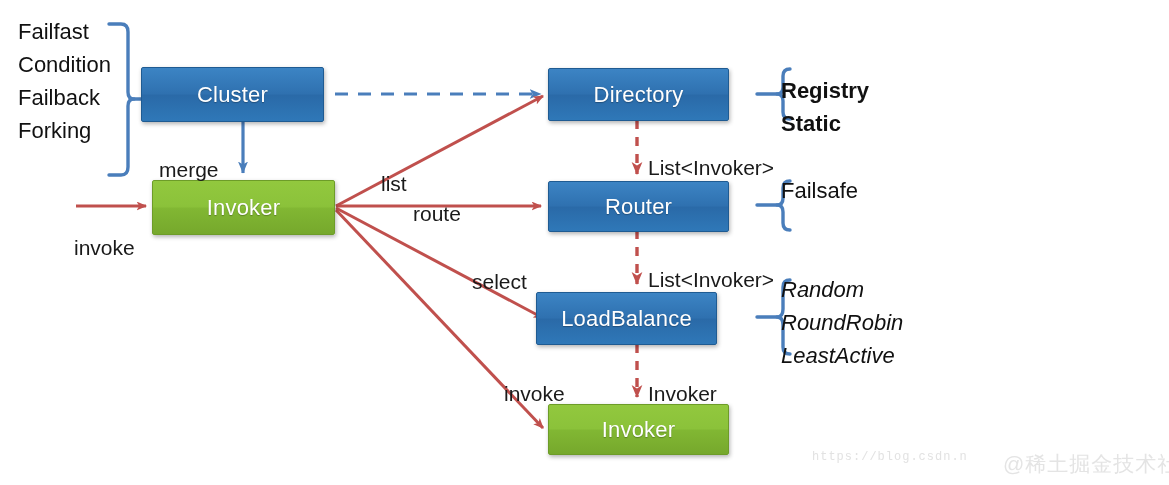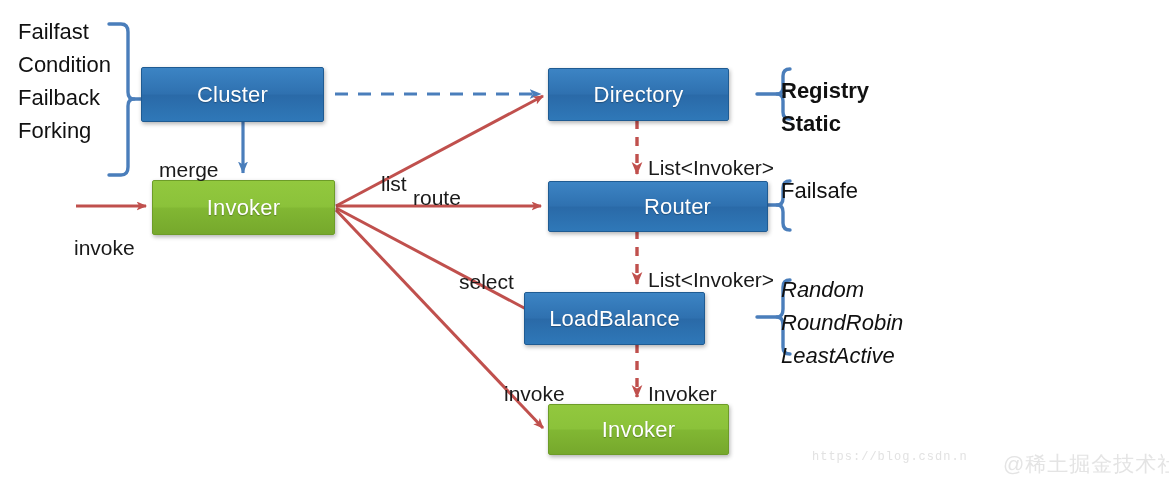--- a/index.html
+++ b/index.html
@@ -147,41 +147,41 @@
   </div>
 
   <div class="node green" style="left:152px; top:180px; width:181px; height:53px;">
     <span>Invoker</span>
   </div>
 
   <div class="node blue" style="left:548px; top:68px; width:179px; height:51px;">
     <span>Directory</span>
   </div>
 
-  <div class="node blue" style="left:548px; top:181px; width:179px; height:49px;padding-left:39px;">
+  <div class="node blue" style="left:548px; top:181px; width:179px; height:49px;">
     <span>Router</span>
   </div>
 
-  <div class="node blue" style="left:524px; top:292px; width:179px; height:51px;">
+  <div class="node blue" style="left:536px; top:292px; width:179px; height:51px;">
     <span>LoadBalance</span>
   </div>
 
   <div class="node green" style="left:548px; top:404px; width:179px; height:49px;">
     <span>Invoker</span>
   </div>
 
   <div class="edge-label" style="left:74px; top:212px;">invoke</div>
 
   <div class="edge-label" style="left:159px; top:134px;">merge</div>
 
   <div class="edge-label" style="left:381px; top:148px;">list</div>
 
-  <div class="edge-label" style="left:413px; top:162px;">route</div>
-
-  <div class="edge-label" style="left:459px; top:246px;">select</div>
+  <div class="edge-label" style="left:413px; top:178px;">route</div>
+
+  <div class="edge-label" style="left:472px; top:246px;">select</div>
 
   <div class="edge-label" style="left:504px; top:358px;">invoke</div>
 
   <div class="edge-label" style="left:648px; top:132px;">List&lt;Invoker&gt;</div>
 
   <div class="edge-label" style="left:648px; top:244px;">List&lt;Invoker&gt;</div>
 
   <div class="edge-label" style="left:648px; top:358px;">Invoker</div>
 
   <div class="strategy-list" style="left:18px; top:15px; text-align:left;">

